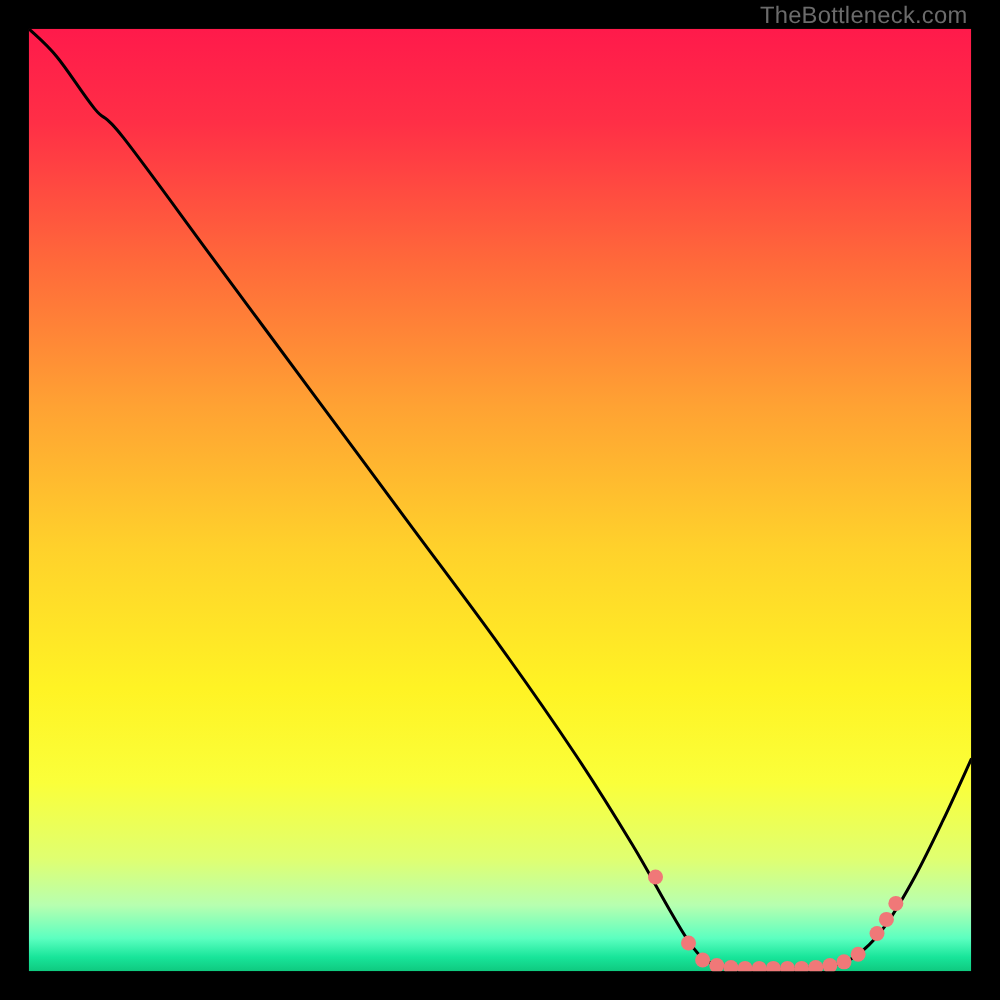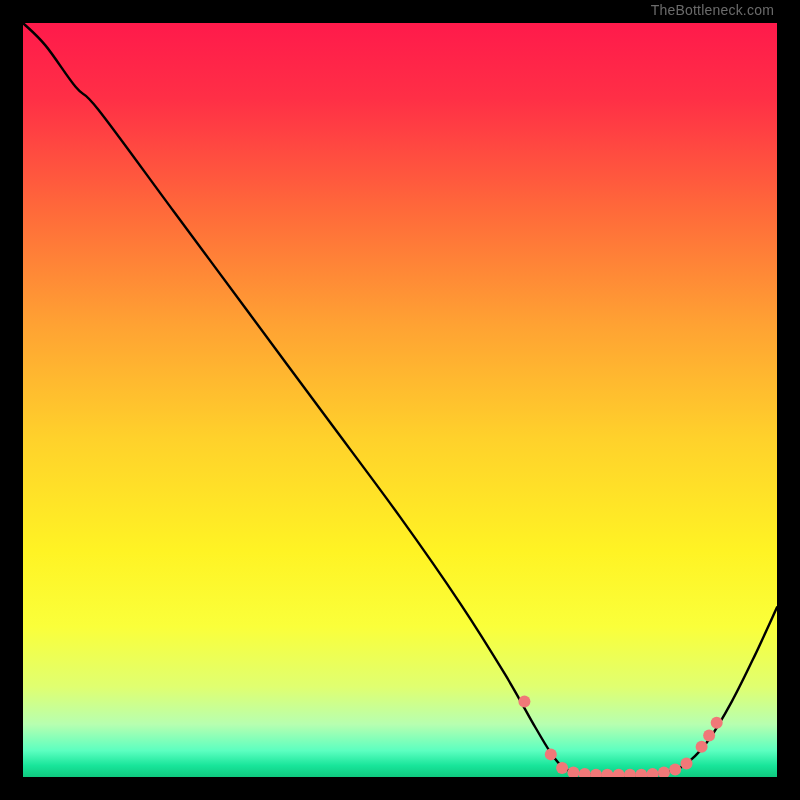--- a/index.html
+++ b/index.html
@@ -24,21 +24,21 @@
     left: 0;
     top: 0;
     width: 754px;
     height: 754px;
   }
   .watermark {
     position: absolute;
     top: 2px;
     right: 26px;
     color: #6b6b6b;
-    font-size: 14px;
+    font-size: 19px;
     font-weight: 500;
     letter-spacing: 0.2px;
   }
 </style>
 </head>
 <body>
 
 <div class="frame">
   <svg class="plot" viewBox="0 0 754 754" preserveAspectRatio="none">
     <defs>

